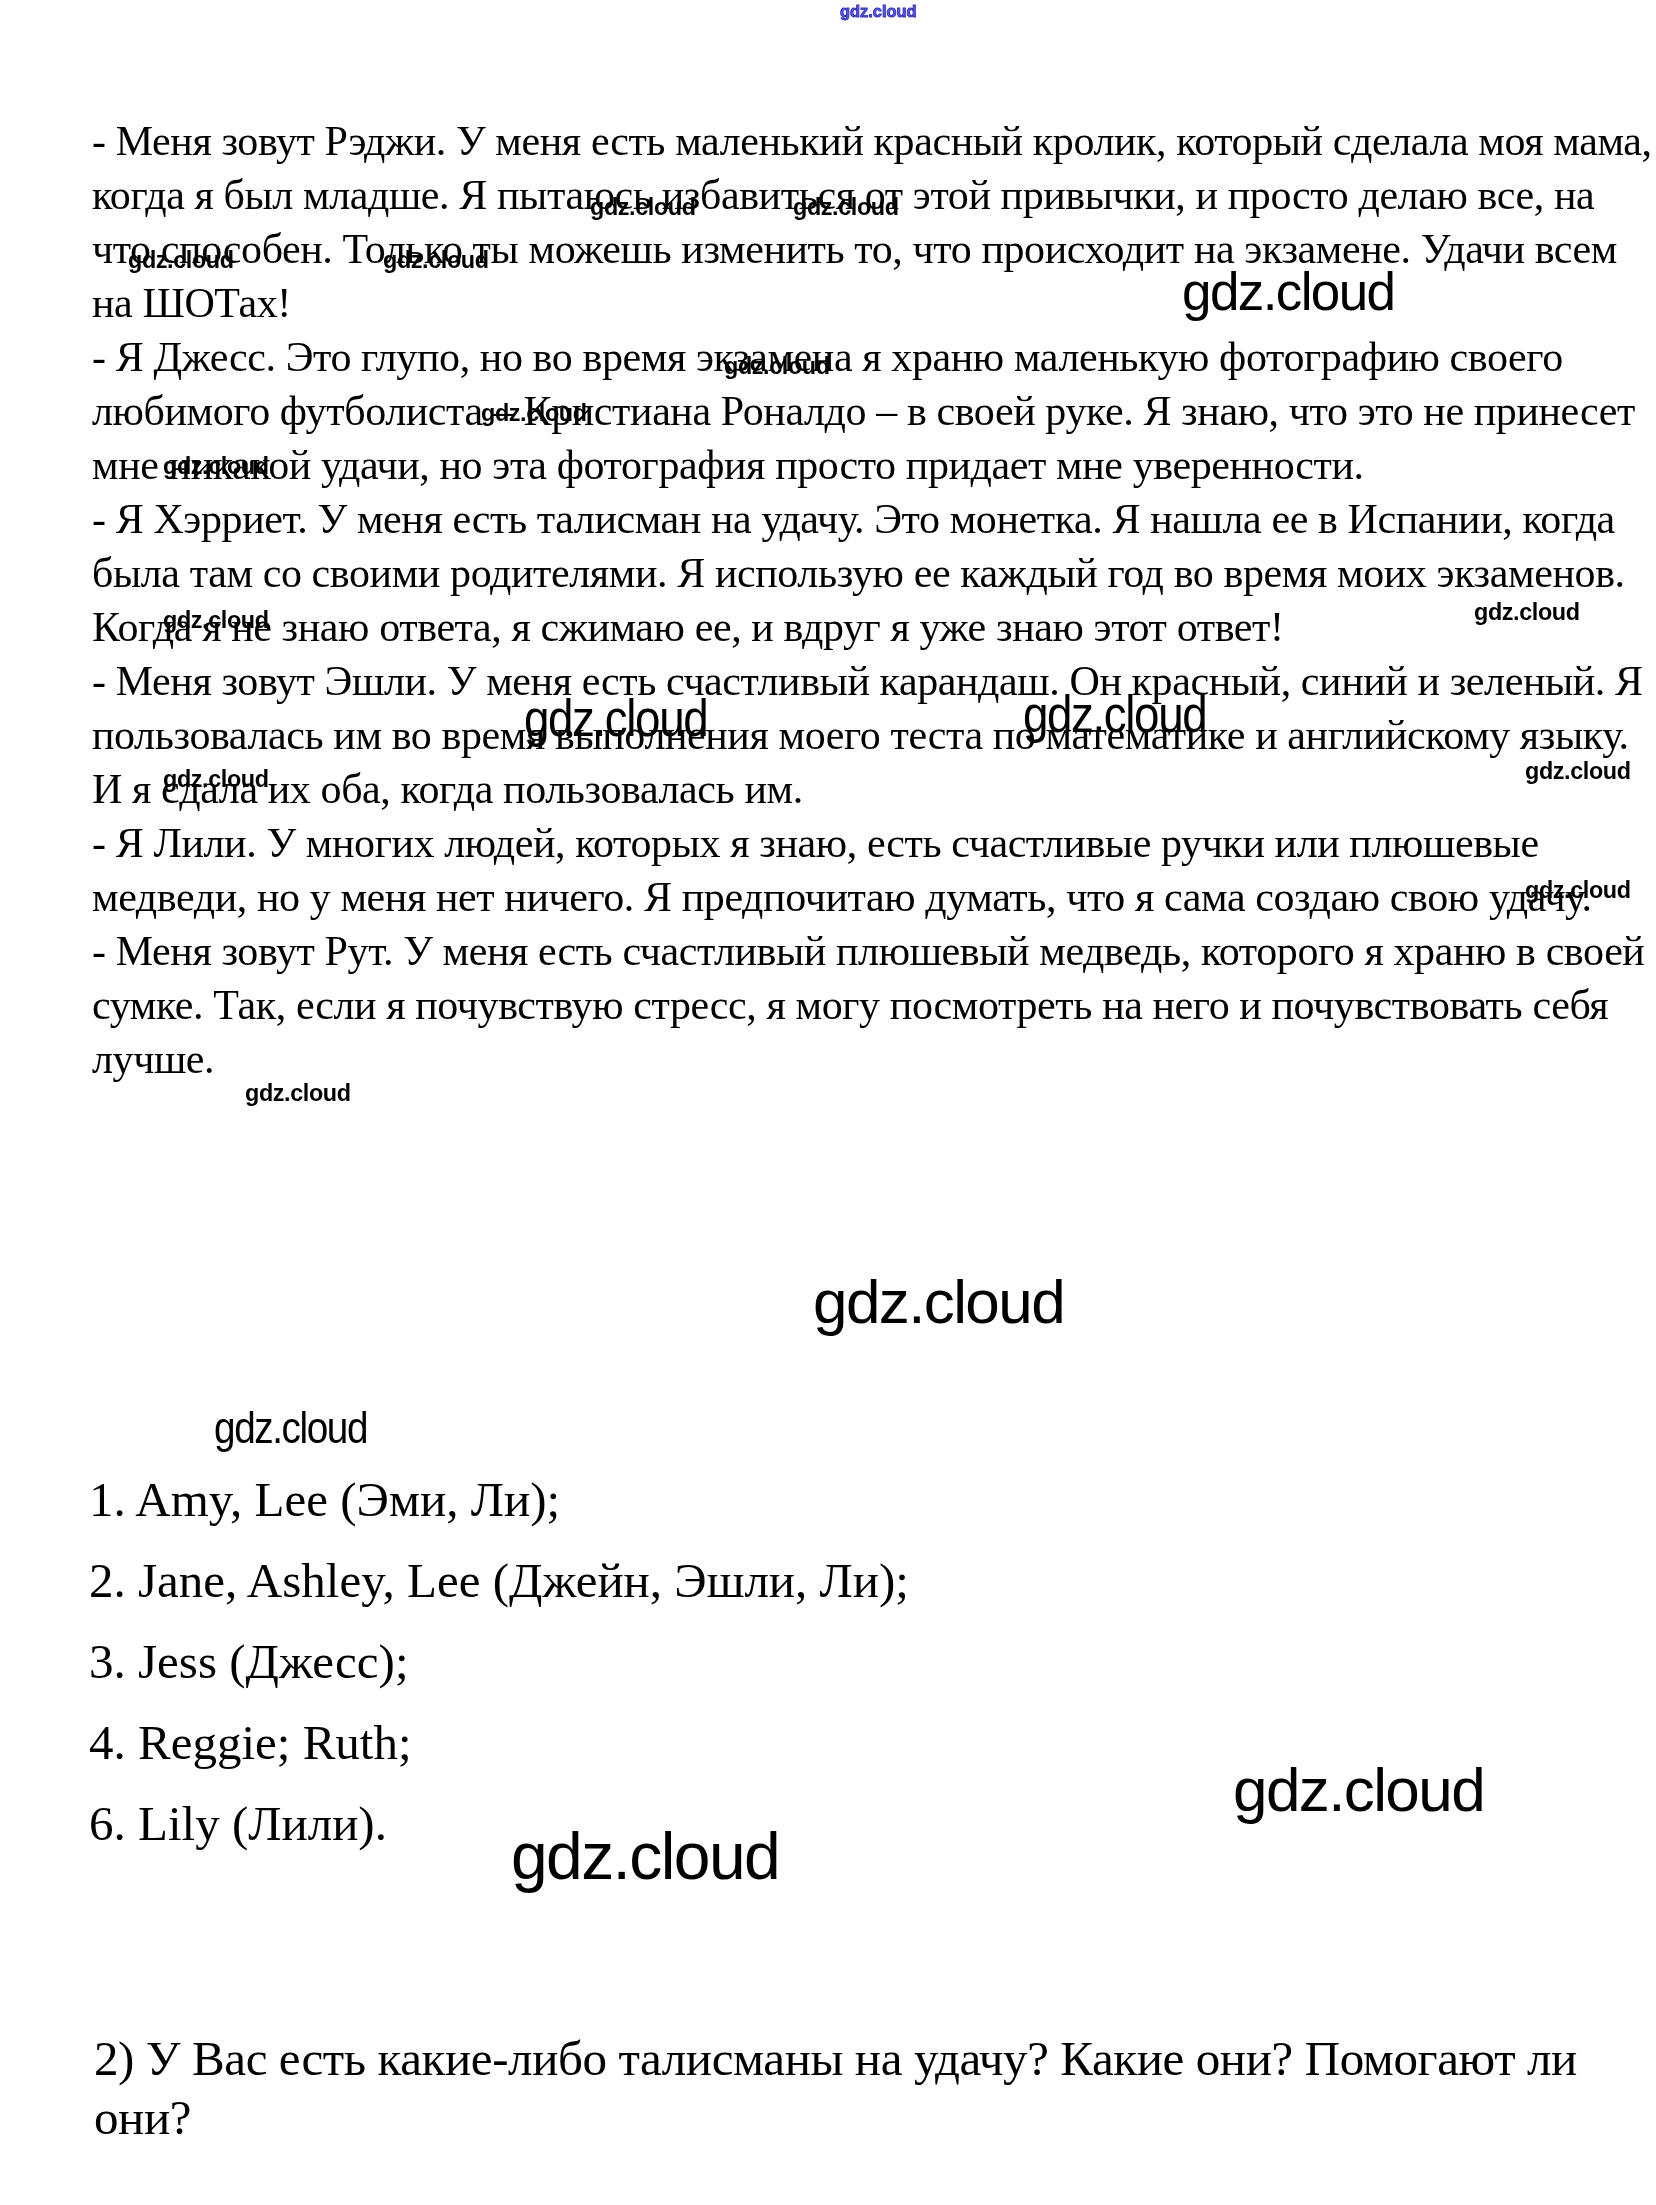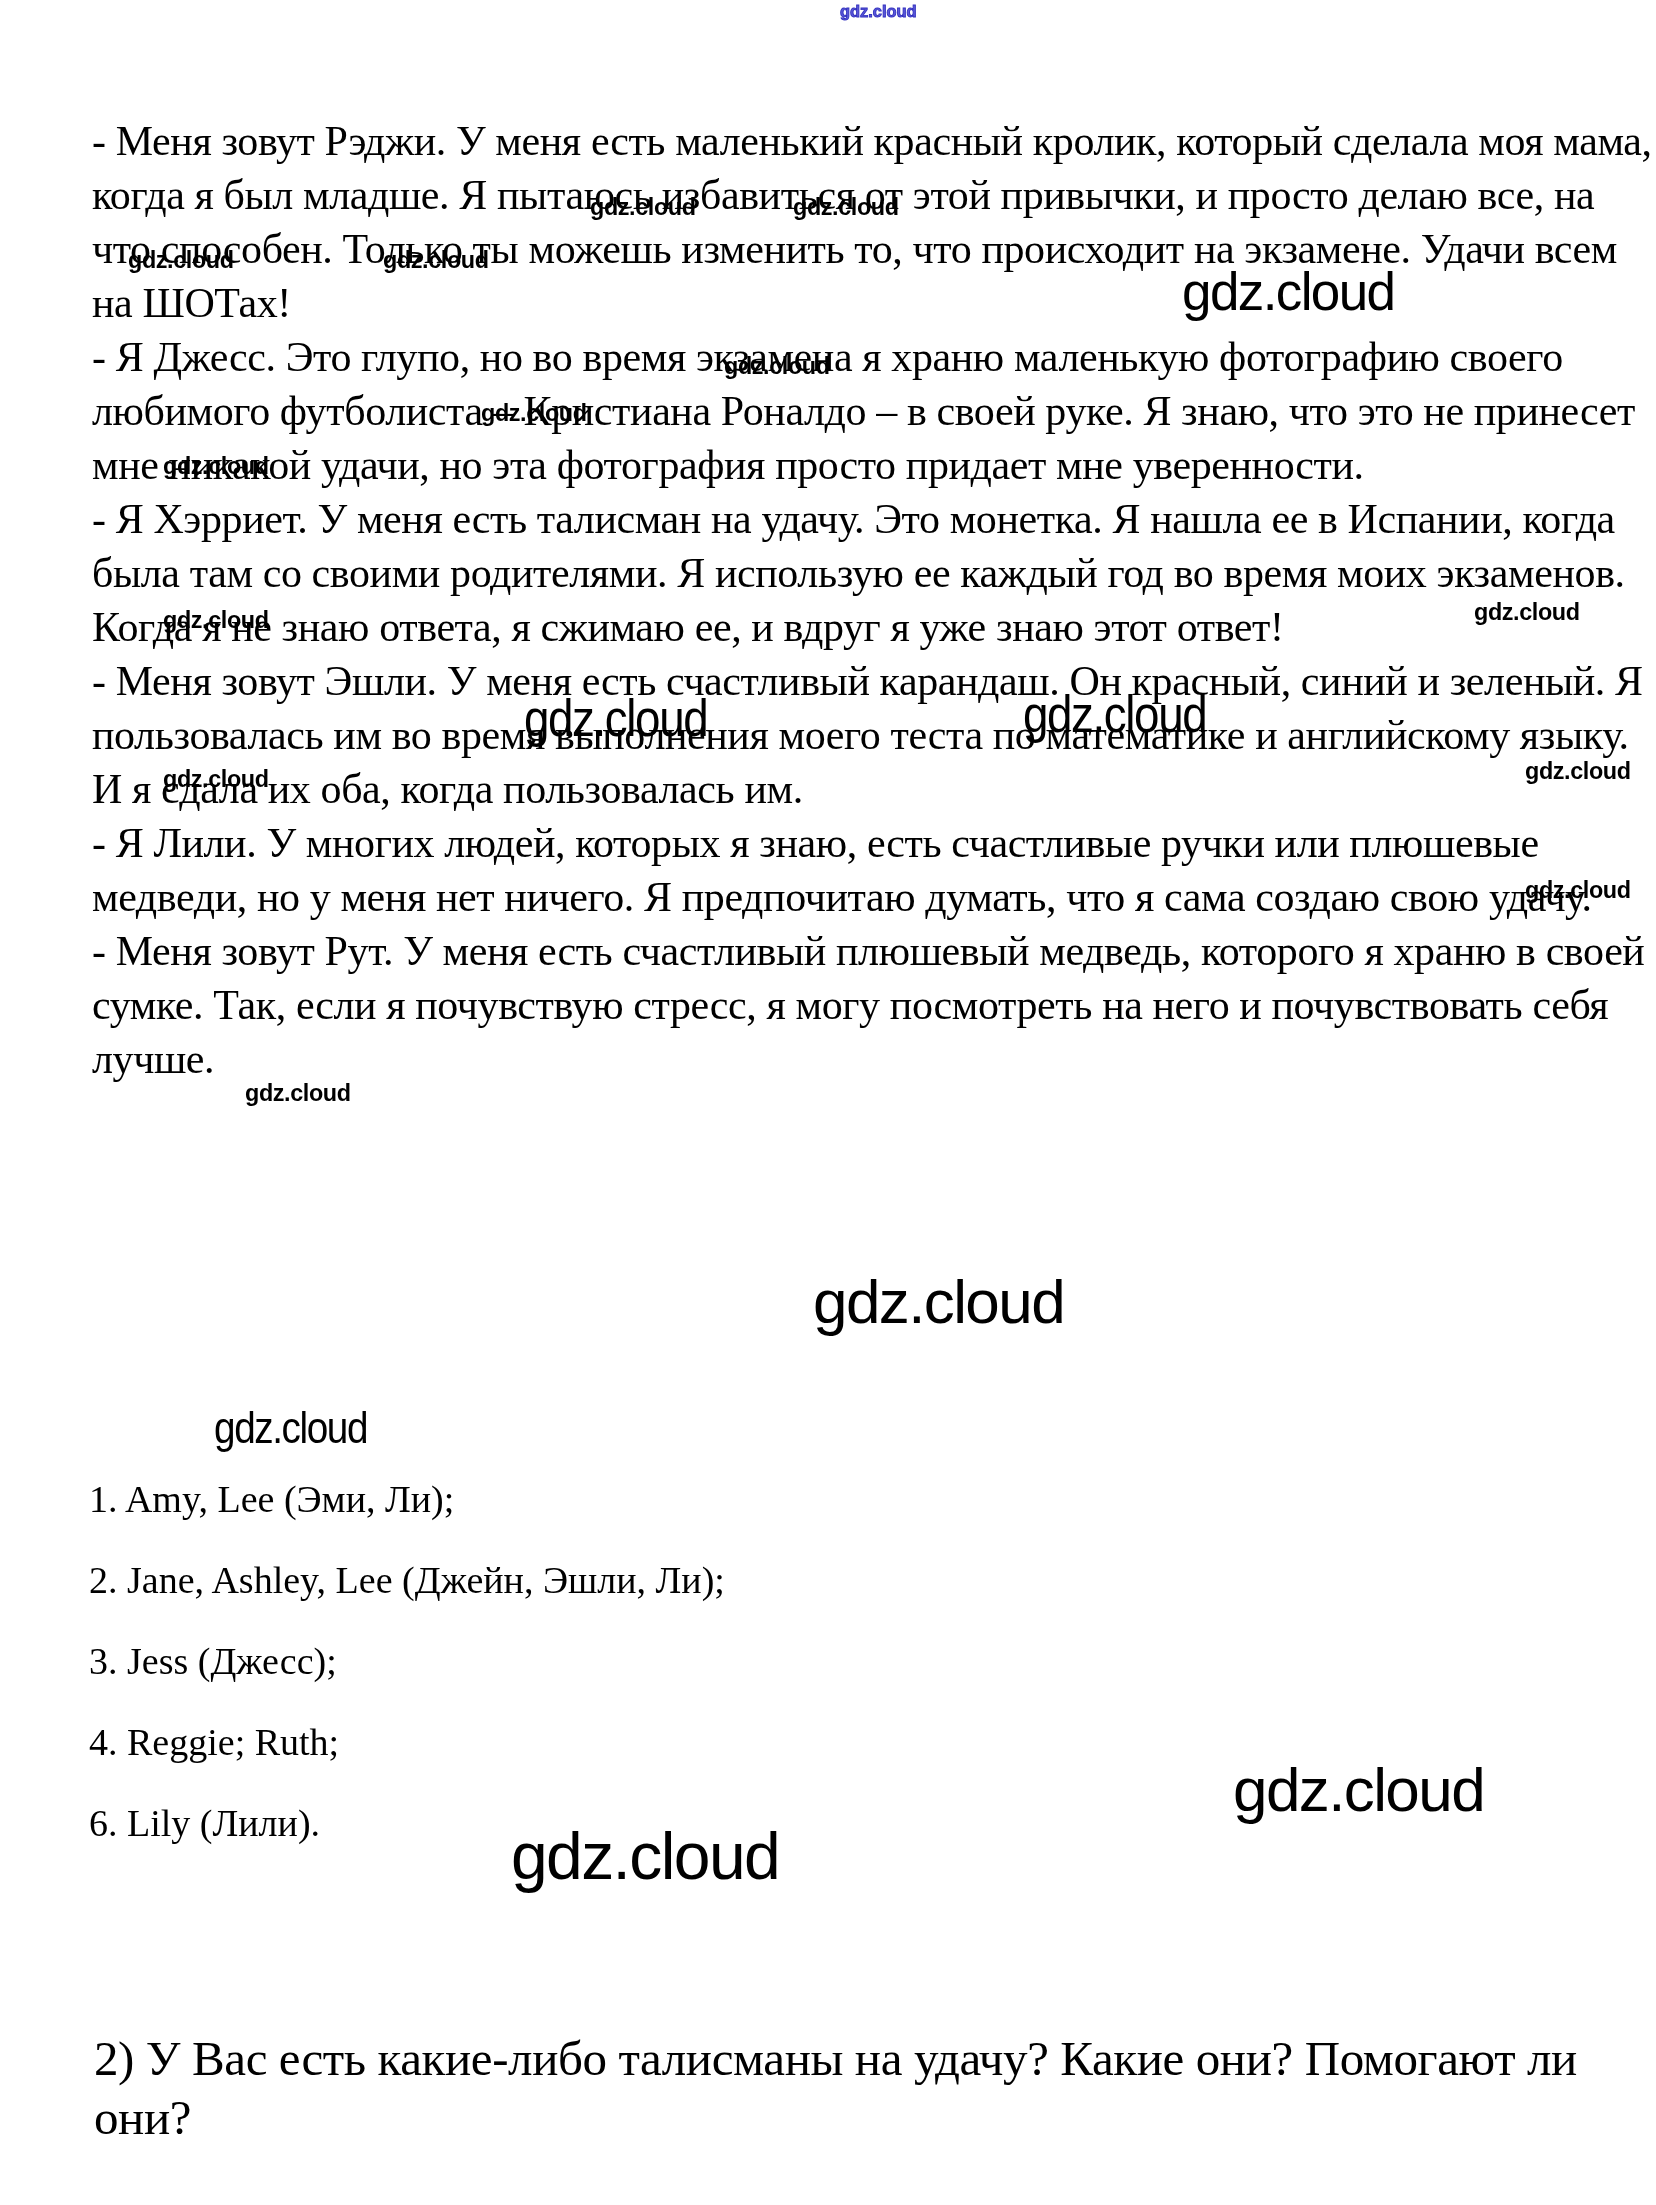--- a/index.html
+++ b/index.html
@@ -32,21 +32,21 @@
   .text-block p {
     margin: 0;
     padding: 0;
   }
 
   .answers-block {
     position: absolute;
     left: 45px;
     top: 1477px;
     width: 1483px;
-    font-size: 38px;
+    font-size: 49px;
     line-height: 45px;
     z-index: 2;
   }
   .answer-item {
     margin: 0 0 36px 0;
   }
 
   .question-block {
     position: absolute;
     left: 50px;

